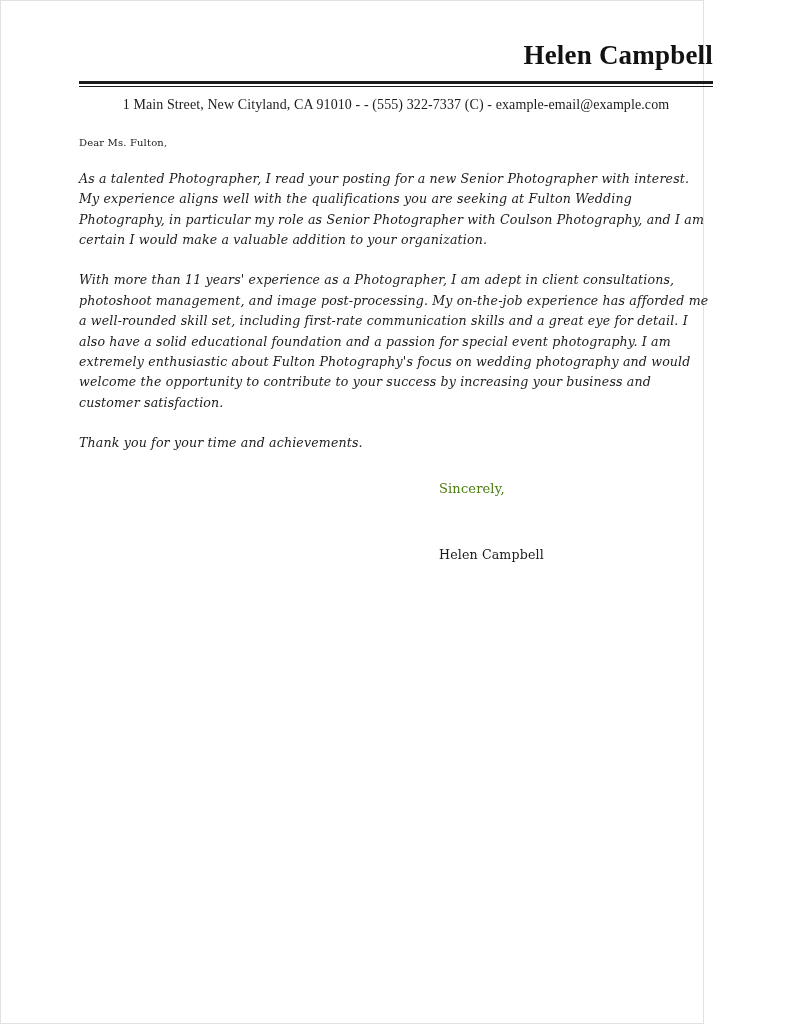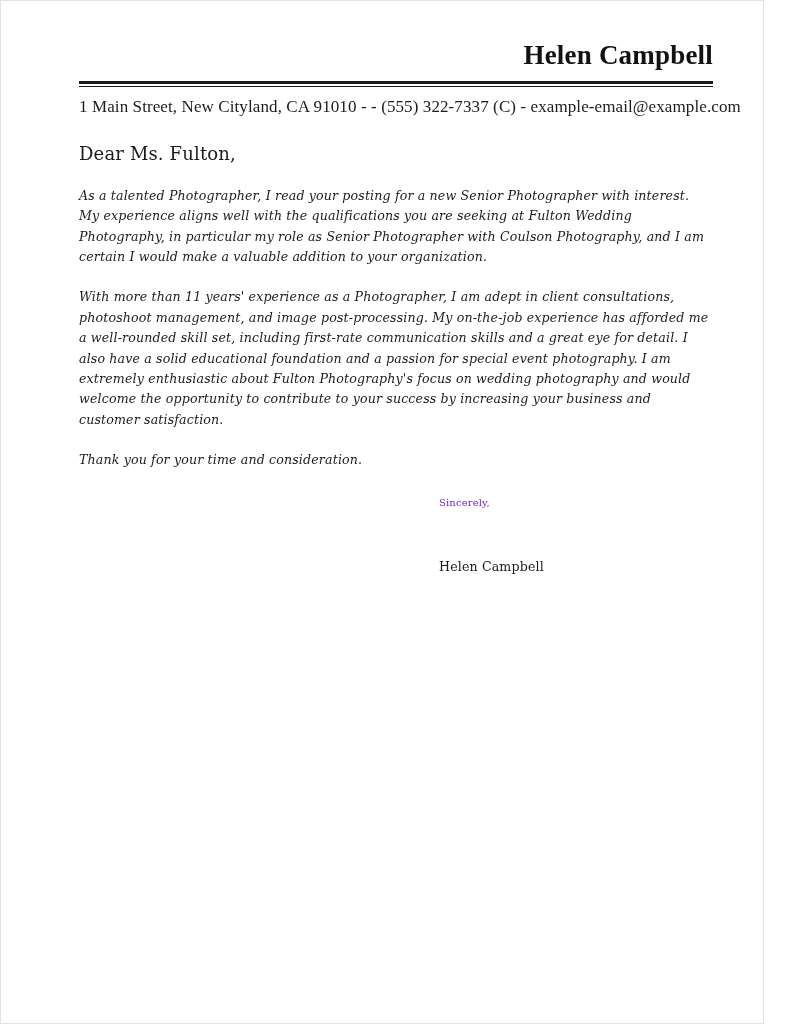--- a/index.html
+++ b/index.html
@@ -16,21 +16,21 @@
     background: #ffffff;
     margin: 0 auto;
     position: relative;
     box-sizing: border-box;
     overflow: hidden;
   }
   .sheet {
     position: absolute;
     left: 0;
     top: 0;
-    width: 764px;
+    width: 704px;
     height: 1024px;
     background: #fff;
     border: 1px solid #e2e2e2;
     box-sizing: border-box;
   }
   .content {
     position: absolute;
     left: 78px;
     top: 40px;
     width: 634px;
@@ -49,54 +49,54 @@
     border-top: 3px solid #1a1a1a;
     margin-top: 4px;
   }
   .rule-thin {
     border-top: 1px solid #1a1a1a;
     margin-top: 2px;
   }
   .contact-line {
     text-align: center;
     font-family: "Liberation Serif", serif;
-    font-size: 17px;
+    font-size: 14px;
     color: #1c1c1c;
     padding-top: 10px;
     letter-spacing: 0.1px;
     white-space: nowrap;
   }
   .body-block {
     margin-top: 22px;
     font-family: "DejaVu Serif", serif;
     font-size: 12.6px;
     line-height: 1.62;
     color: #1b1b1b;
     letter-spacing: 0.15px;
     text-align: left;
   }
   .salutation {
     margin-bottom: 18px;
-    font-size: 18px;
+    font-size: 10px;
   }
   .para {
     margin: 0 0 20px 0;
     font-style: italic;
   }
   .para.last {
     margin-bottom: 24px;
   }
   .closing-wrap {
     margin-top: 18px;
     padding-left: 360px;
   }
   .closing {
     font-family: "DejaVu Serif", serif;
-    font-size: 10px;
-    color: #6d28d9;
+    font-size: 13px;
+    color: #4d7c0f;
     letter-spacing: 0.15px;
   }
   .signature-name {
     font-family: "DejaVu Serif", serif;
     font-size: 12.6px;
     color: #1b1b1b;
     letter-spacing: 0.15px;
     margin-top: 46px;
   }
 </style>
@@ -115,21 +115,21 @@
       </div>
 
       <div class="body-block">
         <div class="salutation">Dear Ms. Fulton,</div>
 
         <p class="para">As a talented Photographer, I read your posting for a new Senior Photographer with interest. My experience aligns well with the qualifications you are seeking at Fulton Wedding Photography, in particular my role as Senior Photographer with Coulson Photography, and I am certain I would make a valuable addition to your organization.</p>
 
         <p class="para">With more than 11 years' experience as a Photographer, I am adept in client consultations, photoshoot management, and image post-processing. My on-the-job experience has afforded me a well-rounded skill set, including first-rate communication skills and a great eye for detail. I also have a solid educational foundation and a passion for special event photography. I am extremely enthusiastic about Fulton Photography's focus on wedding photography and would welcome the opportunity to contribute to your success by increasing your business and customer satisfaction.</p>
 
 
-        <p class="para last">Thank you for your time and consideration.</p>
+        <p class="para last">Thank you for your time and achievements.</p>
 
         <div class="closing-wrap">
           <div class="closing">Sincerely,</div>
           <div class="signature-name">Helen Campbell</div>
         </div>
       </div>
 
     </div>
   </div>
 </div>

